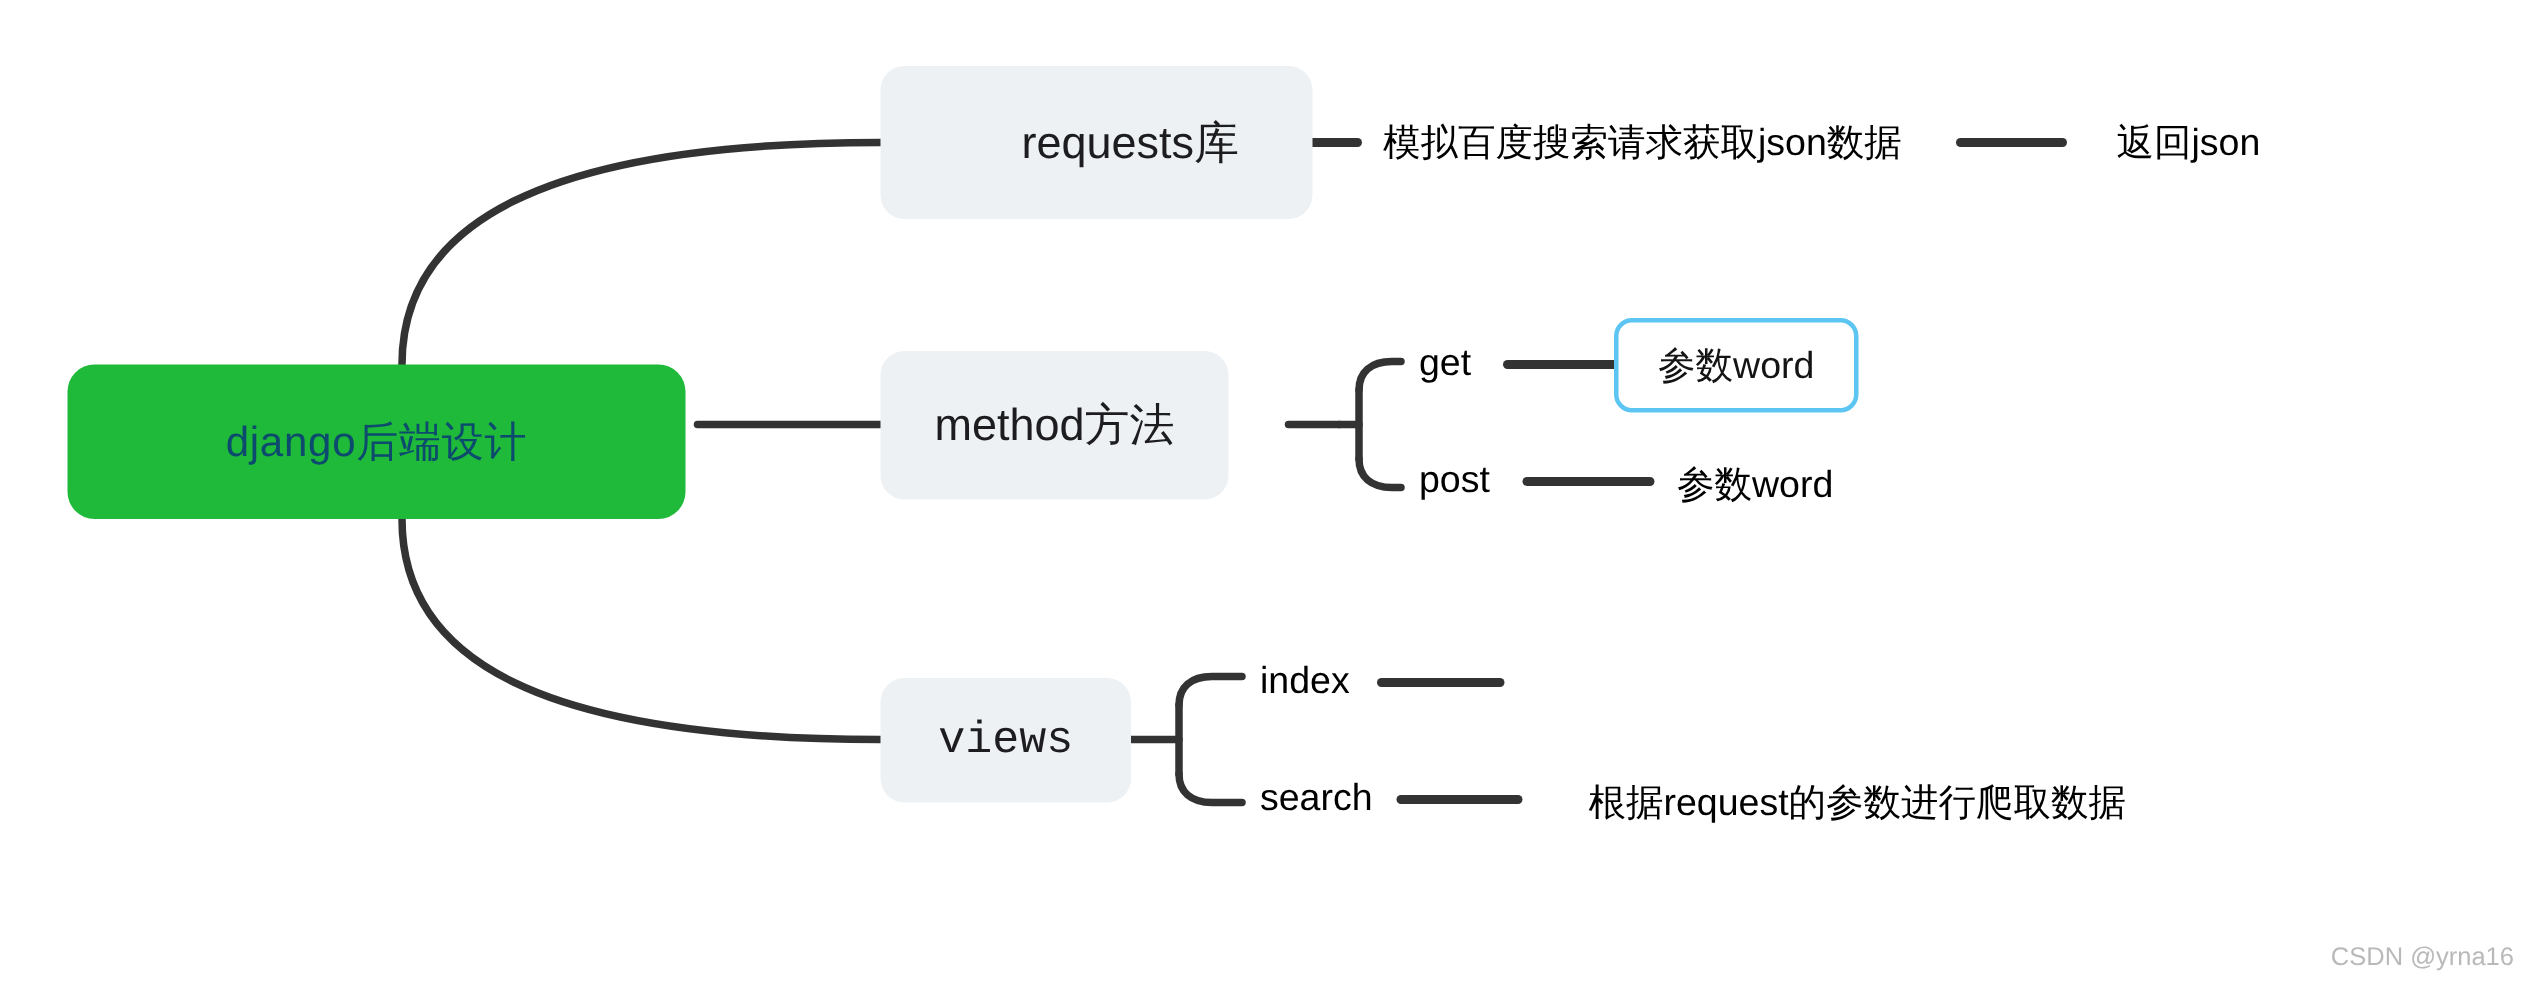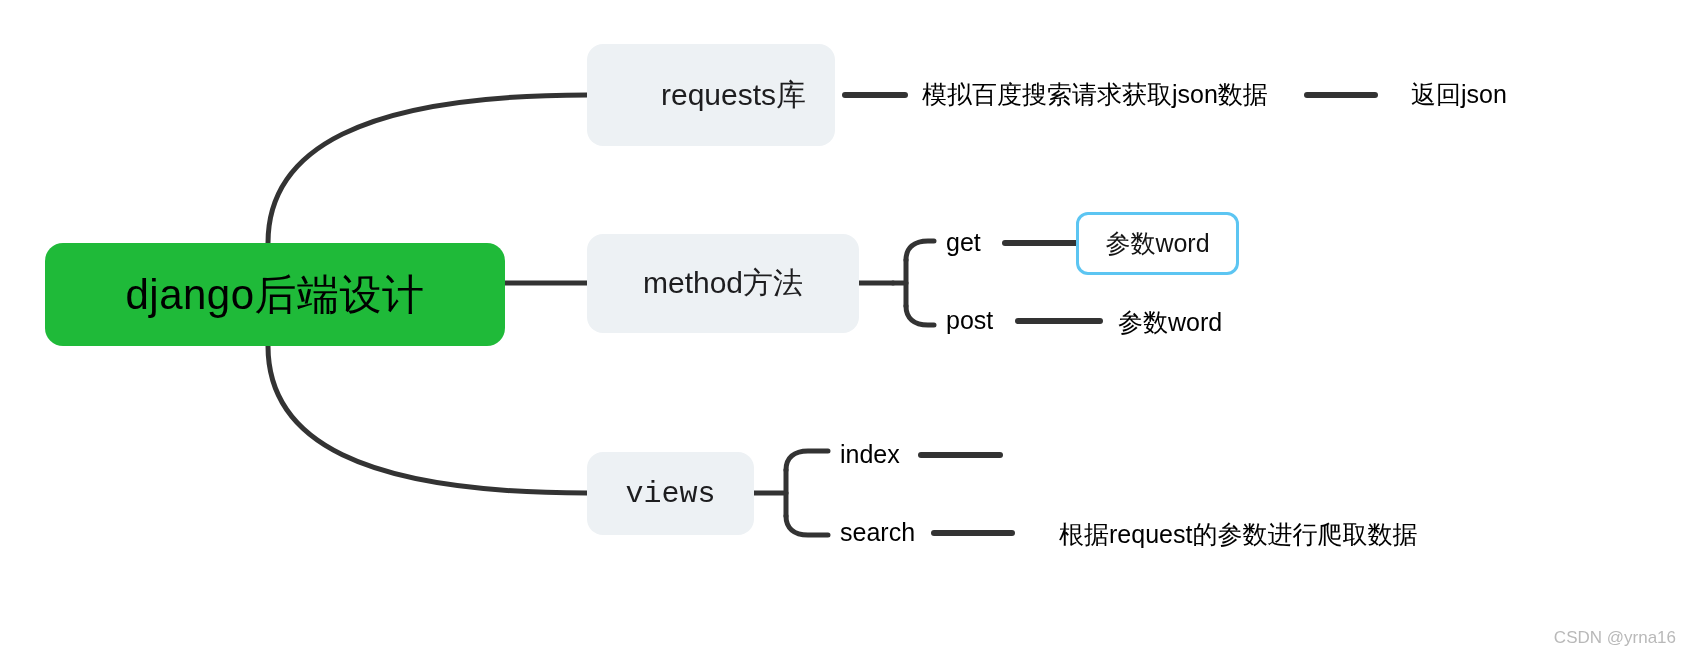--- a/index.html
+++ b/index.html
@@ -9,31 +9,31 @@
     font-family:"Liberation Sans","DejaVu Sans",sans-serif;
     overflow:hidden;
     position:relative;
   }
   #stage{position:absolute;left:0;top:0;width:1694px;height:658px;}
   svg#wires{position:absolute;left:0;top:0;width:1694px;height:658px;}
 
   .node{position:absolute;display:flex;align-items:center;justify-content:center;box-sizing:border-box;}
 
   .root-node{
-    left:45px;top:243px;width:460px;height:103px;
+    left:45px;top:243px;width:412px;height:103px;
     background:#1FBA39;border-radius:18px;
-    color:#000000;font-size:42px;letter-spacing:0.5px;
+    color:#0c4a6e;font-size:28px;letter-spacing:0.5px;
   }
 
   .branch-node{
     background:#EDF1F4;border-radius:16px;
     color:#1d1d1f;font-size:30px;
   }
-  .n-requests{left:587px;top:44px;width:248px;height:102px;padding-left:45px;}
-  .n-method{left:587px;top:234px;width:272px;height:99px;}
+  .n-requests{left:587px;top:44px;width:288px;height:102px;padding-left:45px;}
+  .n-method{left:587px;top:234px;width:232px;height:99px;}
   .n-views{left:587px;top:452px;width:167px;height:83px;font-family:Liberation Mono, monospace;}
 
   .leaf{position:absolute;color:#000000;font-size:25px;white-space:nowrap;display:flex;align-items:flex-end;}
 
   .sel-box{
     position:absolute;
     border:3px solid #5CC5F2;
     border-radius:12px;
     background:#ffffff;
     display:flex;align-items:center;justify-content:center;

